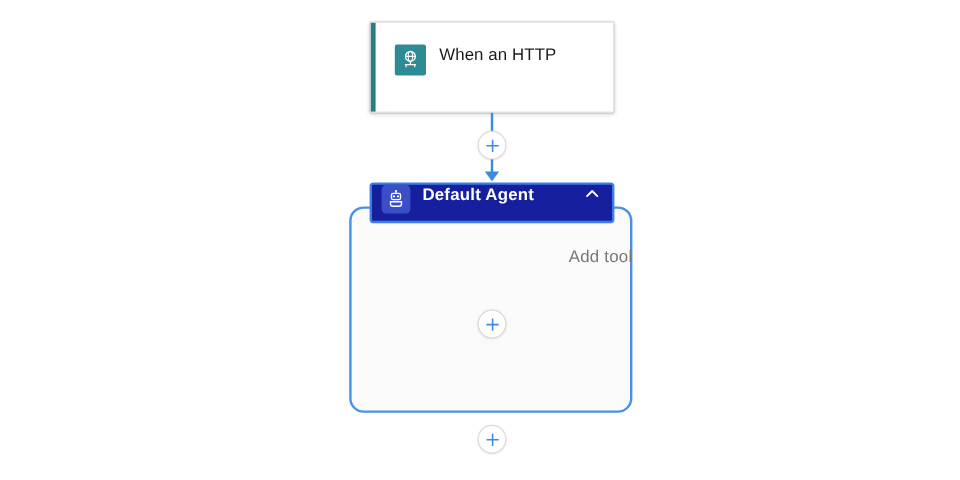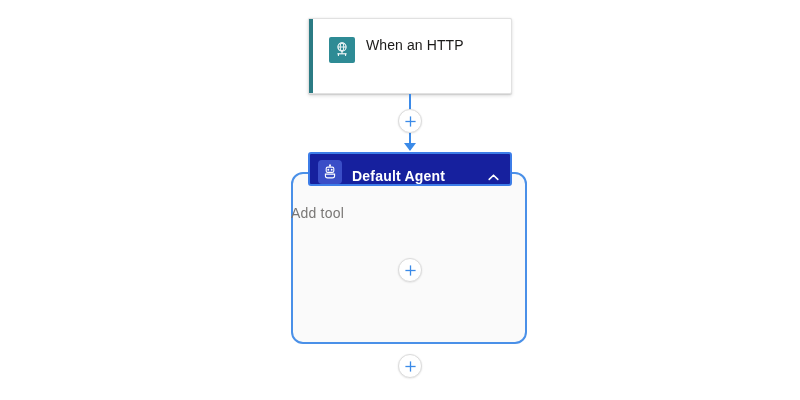--- a/index.html
+++ b/index.html
@@ -124,21 +124,21 @@
     position: absolute;
     left: 308px;
     top: 152px;
     width: 204px;
     height: 34px;
     background: #16209e;
     border: 2px solid #3d7de8;
     border-radius: 3px;
     box-sizing: border-box;
     display: flex;
-    align-items: flex-end;
+    align-items: flex-start;
   }
   .agent-icon {
     margin-left: 8px;
     width: 24px;
     height: 24px;
     background: #3a4ec7;
     border-radius: 4px;
     display: flex;
     align-items: center;
     justify-content: center;
@@ -161,21 +161,21 @@
     justify-content: center;
     flex: none;
   }
 
   
   .add-tool-label {
     position: absolute;
     left: 291px;
     top: 205px;
     width: 236px;
-    text-align: left;
+    text-align: right;
     font-size: 14px;
     color: #797775;
     letter-spacing: 0.2px;
   }
 </style>
 </head>
 <body>
 
 <div id="canvas">
 

